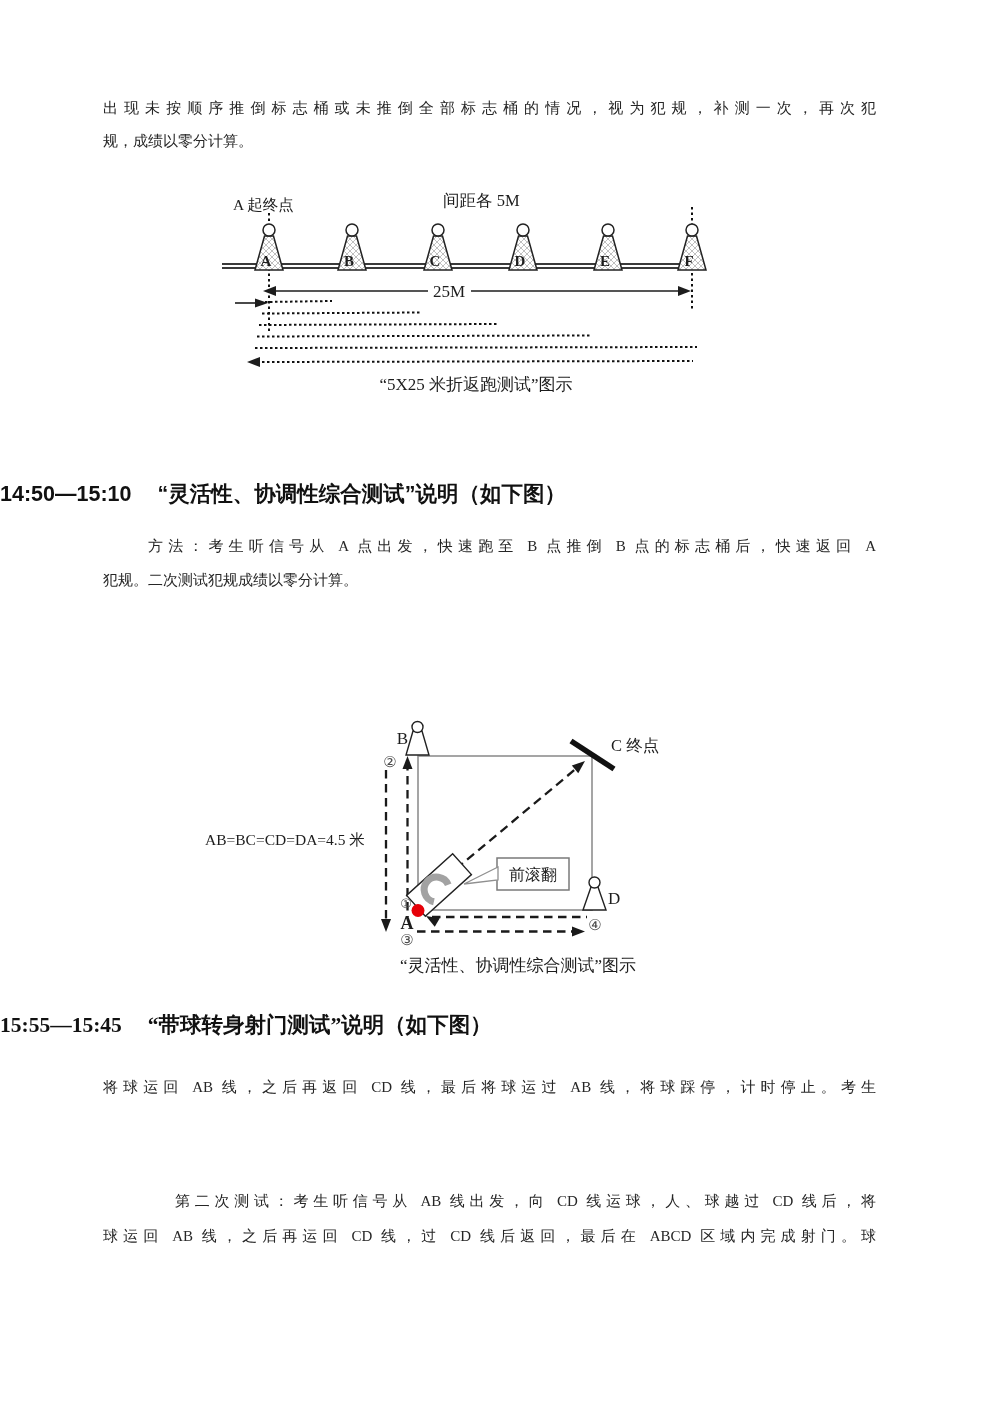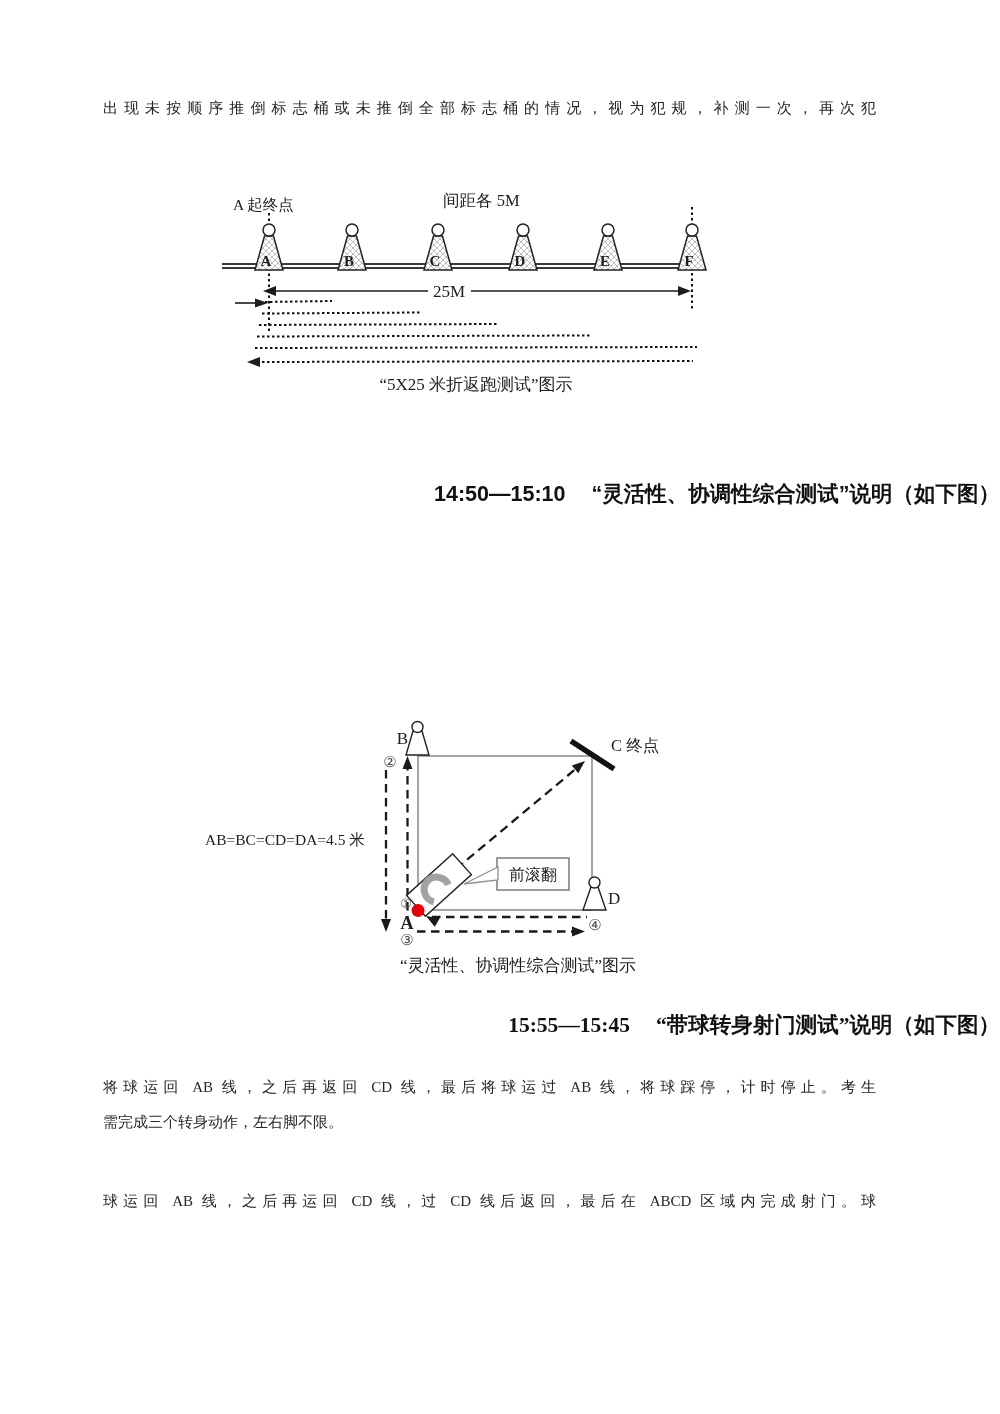--- a/index.html
+++ b/index.html
@@ -10,38 +10,39 @@
   }
   .para{position:absolute;left:103px;width:773px;font-size:15px;}
   .ln{text-align:justify;text-align-last:justify;white-space:nowrap;}
   .ln.last{text-align-last:left;}
   .ln.ind2{padding-left:45px;}
   .ln.ind3{padding-left:72px;}
   #para-intro{top:92px;line-height:33px;}
   #para-m1{top:529px;line-height:34px;}
   #para-m2{top:1070px;line-height:35px;}
   #para-m3{top:1184px;line-height:35px;}
-  .heading{position:absolute;left:0;width:1000px;text-align:right;
+  .heading{position:absolute;left:0;width:1000px;text-align:left;
     font-weight:bold;font-size:21.5px;color:#111;}
   #heading-1{top:479px;font-family:"Liberation Sans","DejaVu Sans",sans-serif;}
   #heading-2{top:1010px;font-family:"Liberation Serif","DejaVu Serif",serif;}
   .heading .time{margin-right:26px;}
   svg{position:absolute;}
   svg text{font-family:"Liberation Serif","DejaVu Serif",serif;fill:#1d1d1d;}
   .svg-label{font-size:15.5px;}
   .svg-label-lg{font-size:16.5px;}
   .cone-letter{font-size:15px;font-weight:bold;}
   .caption{font-size:17px;}
   .circled{font-size:15px;fill:#4a4a4a;}
 </style>
 </head>
 <body>
 
 <div class="para" id="para-intro">
   <div class="ln">出现未按顺序推倒标志桶或未推倒全部标志桶的情况，视为犯规，补测一次，再次犯</div>
+  <div class="ln last">规，成绩以零分计算。</div>
 </div>
 
 <svg id="diagram1" style="left:185px;top:188px" width="560" height="215" viewBox="0 0 560 215">
   <defs>
     <pattern id="xh" patternUnits="userSpaceOnUse" width="6" height="6">
       <rect width="6" height="6" fill="#ffffff"></rect>
       <path d="M0,6 L6,0 M0,0 L6,6" stroke="#b9b9b9" stroke-width="0.9"></path>
     </pattern>
   </defs>
 
@@ -109,20 +110,22 @@
   <polygon points="62,174 75,169 75,179" fill="#1d1d1d"></polygon>
 
   <text class="caption" x="291" y="202" text-anchor="middle">“5X25 米折返跑测试”图示</text>
 </svg>
 
 <div class="heading" id="heading-1">
   <span class="time">14:50—15:10</span><span>“灵活性、协调性综合测试”说明（如下图）</span>
 </div>
 
 <div class="para" id="para-m1">
+  <div class="ln ind2">方法：考生听信号从 A 点出发，快速跑至 B 点推倒 B 点的标志桶后，快速返回 A</div>
+  <div class="ln last">犯规。二次测试犯规成绩以零分计算。</div>
 </div>
 
 <svg id="diagram2" style="left:195px;top:718px" width="485" height="262" viewBox="0 0 485 262">
 
   <text class="svg-label" x="10" y="127">AB=BC=CD=DA=4.5 米</text>
 
   <rect x="223" y="38" width="174" height="154" fill="none" stroke="#8f8f8f" stroke-width="1.6"></rect>
 
   <g>
     <polygon points="211,37 234,37 227,13 218,13" fill="#fff" stroke="#222" stroke-width="1.4"></polygon>
@@ -172,18 +175,18 @@
 
   <text class="caption" x="323" y="253" text-anchor="middle">“灵活性、协调性综合测试”图示</text>
 </svg>
 
 <div class="heading" id="heading-2">
   <span class="time">15:55—15:45</span><span>“带球转身射门测试”说明（如下图）</span>
 </div>
 
 <div class="para" id="para-m2">
   <div class="ln">将球运回 AB 线，之后再返回 CD 线，最后将球运过 AB 线，将球踩停，计时停止。考生</div>
-  <div class="ln last">需完成三个转身动作，左右脚不限。</div>
 </div>
 
 <div class="para" id="para-m3">
+  <div class="ln ind3">第二次测试：考生听信号从 AB 线出发，向 CD 线运球，人、球越过 CD 线后，将</div>
   <div class="ln">球运回 AB 线，之后再运回 CD 线，过 CD 线后返回，最后在 ABCD 区域内完成射门。球</div>
 </div>
 
 </body></html>

